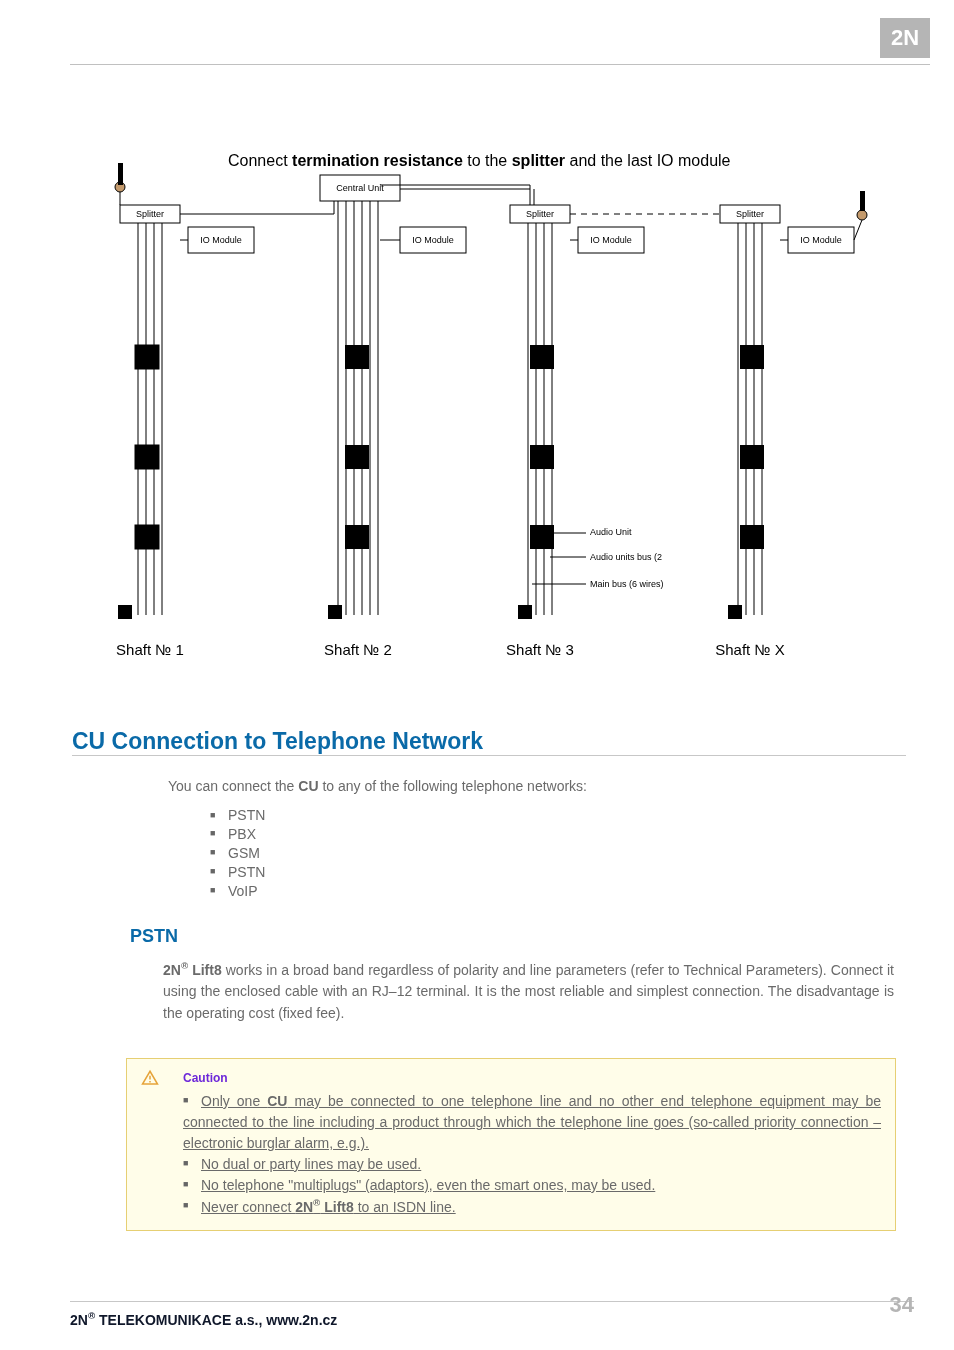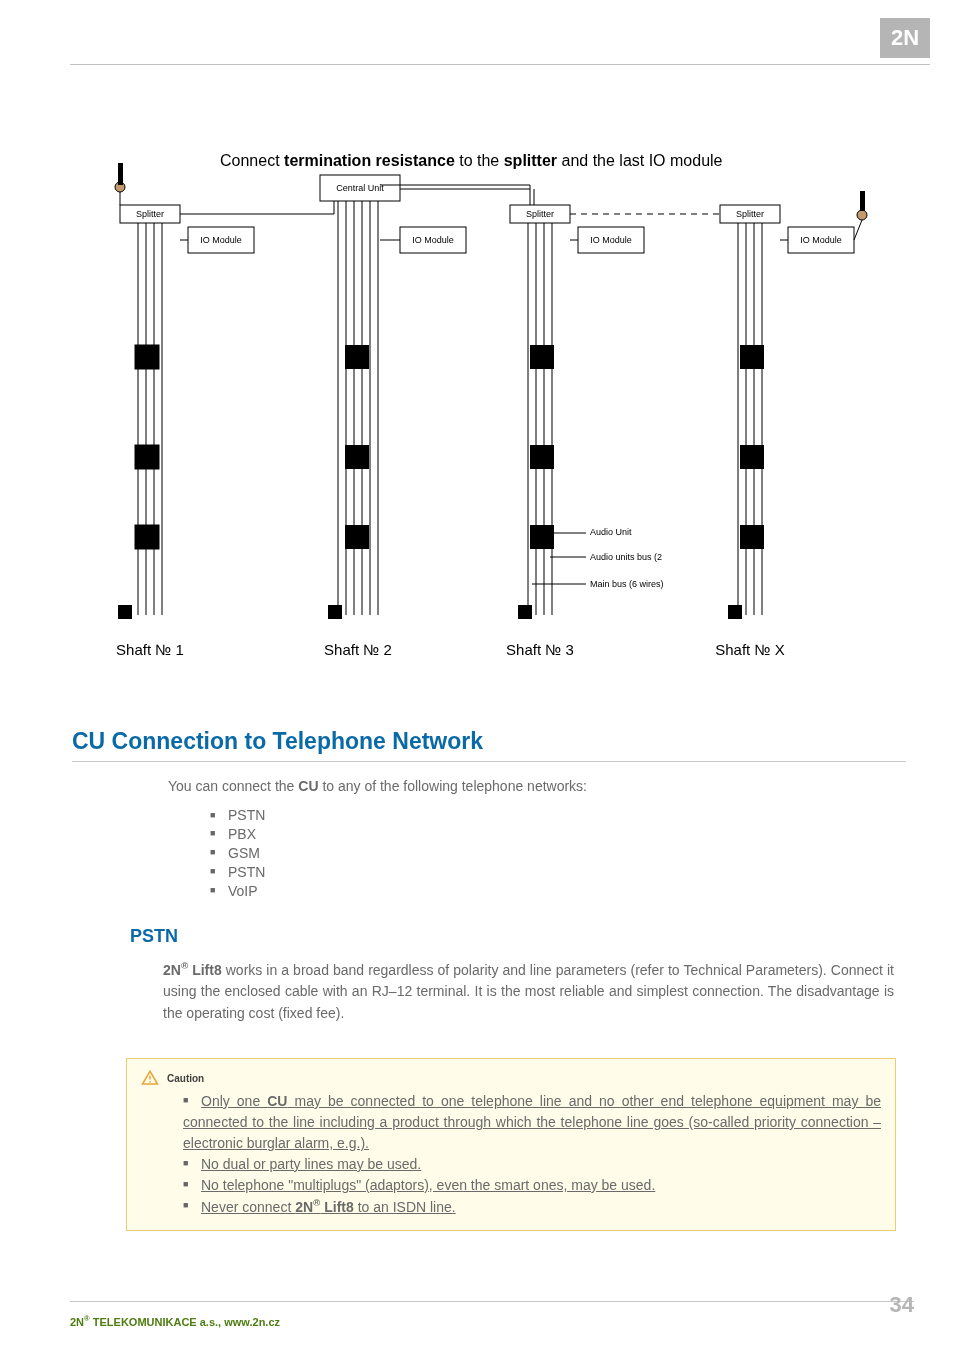--- a/index.html
+++ b/index.html
@@ -45,42 +45,41 @@
     width: 800px;
     height: 550px;
     display: flex;
     align-items: center;
     justify-content: center;
   }
   .diagram-wrap img, .diagram-wrap svg { max-width: 100%; }
 
   .diagram-title {
     position: absolute;
-    left: 220px;
+    left: 228px;
     top: 152px;
     font-family: Arial, sans-serif;
     font-size: 16px;
     color: #000;
   }
   .diagram-title b { font-weight: bold; }
 
   
 
   
   .sec-heading {
     position: absolute;
     left: 72px;
     top: 728px;
     right: 48px;
     color: #0a6aa8;
     font-family: Arial, sans-serif;
     font-weight: bold;
     font-size: 23px;
     border-bottom: 1px solid #c7c7c7;
-    padding-bottom: 6px;
   }
 
   .body-text {
     position: absolute;
     left: 168px;
     top: 776px;
     right: 60px;
     font-size: 14px;
     line-height: 1.45;
     color: #6a6a6a;
@@ -147,21 +146,21 @@
   .caution-head {
     display: flex;
     align-items: center;
     gap: 8px;
     margin-bottom: 4px;
   }
   .caution-head .tri {
     width: 18px;
     height: 18px;
   }
-  .caution-head b { color: #404040; font-size: 10px; }
+  .caution-head b { color: #6d28d9; font-size: 12px; margin-left: 16px; }
 
   .caution-box ul {
     list-style: none;
     margin: 2px 0 0 42px;
     padding: 0;
     text-decoration: underline;
   }
   .caution-box ul li::before {
     content: "■";
     font-size: 9px;
@@ -183,22 +182,22 @@
     bottom: 48px;
     left: 70px;
     right: 40px;
     height: 1px;
     background: #c7c7c7;
   }
   .footer-left {
     position: absolute;
     bottom: 22px;
     left: 70px;
-    font-size: 11px;
-    color: #4d7c0f;
+    font-size: 14px;
+    color: #0f172a;
     font-weight: bold;
   }
   .footer-right {
     position: absolute;
     bottom: 32px;
     right: 40px;
     font-size: 22px;
     color: #b5b5b5;
     font-weight: bold;
     font-family: Arial, sans-serif;

